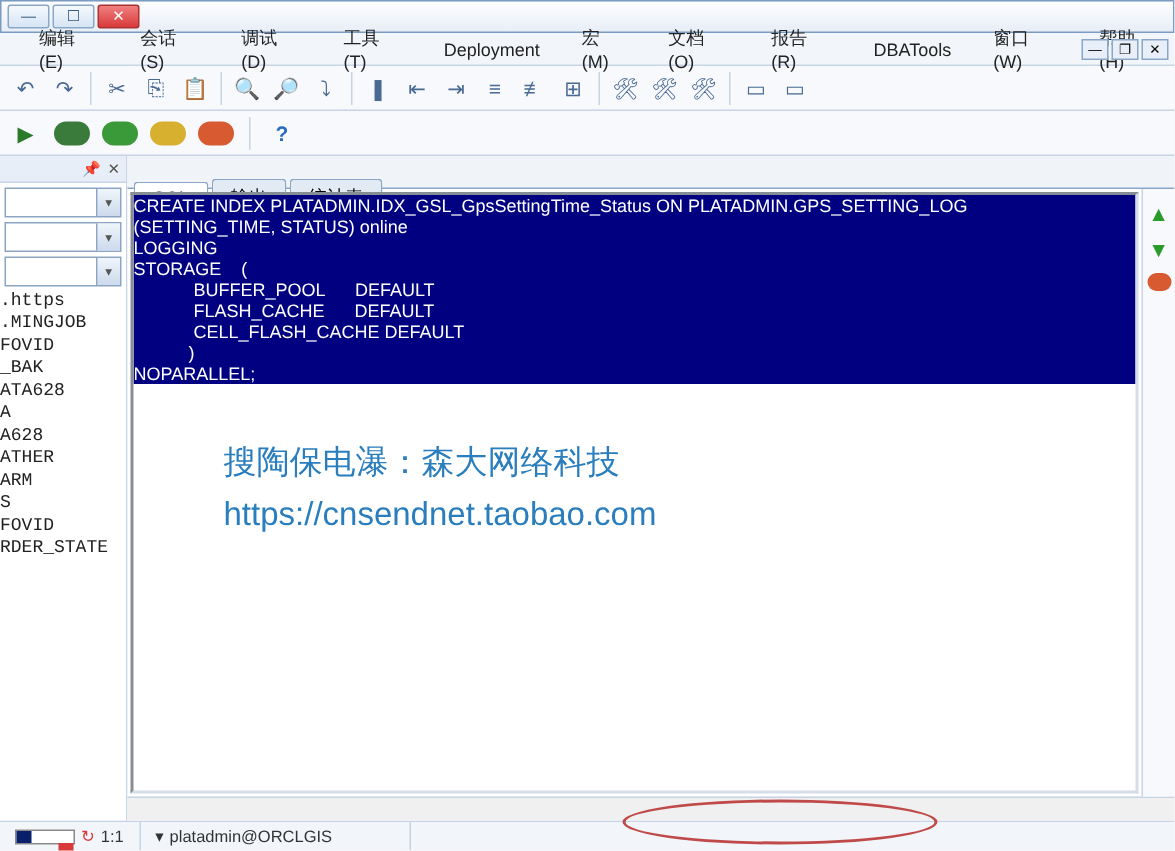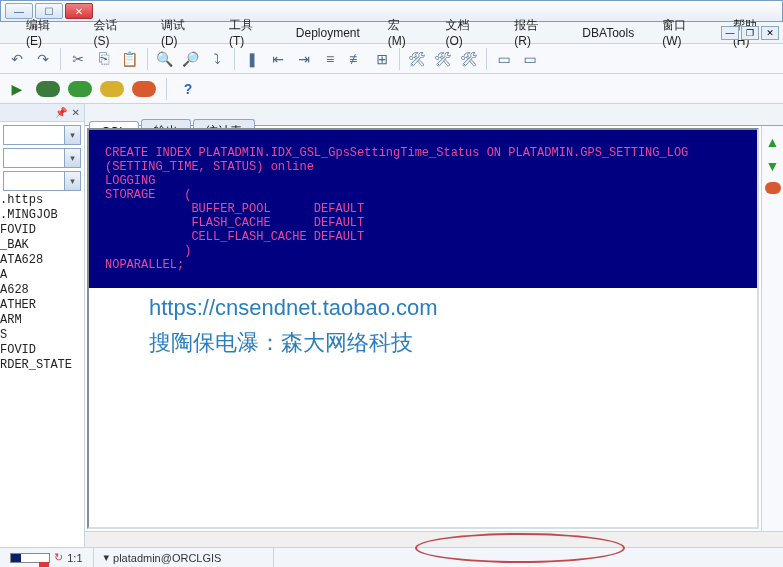--- a/index.html
+++ b/index.html
@@ -25,21 +25,21 @@
 .combo { height: 20px; border: 1px solid #8ca5c3; margin: 3px 3px 0 3px; background: #fff; display: flex; align-items: center; justify-content: flex-end; }
 .combo .arrow { width: 16px; height: 100%; background: linear-gradient(#f0f5fb,#ccdaed); border-left: 1px solid #8ca5c3; display: flex; align-items: center; justify-content: center; font-size: 9px; color: #555; }
 .objlist { flex: 1; overflow: hidden; font-family: "Courier New", monospace; font-size: 12px; padding: 2px 3px 2px 0; color: #222; }
 .objlist div { white-space: pre; overflow: hidden; line-height: 15px; }
 .rightpane { flex: 1; display: flex; flex-direction: column; background: #fff; }
 .tabs { height: 22px; display: flex; align-items: flex-end; border-bottom: 1px solid #8aa7c8; padding-left: 4px; gap: 2px; background: #f0f4f9; }
 .tab { padding: 3px 12px 3px 12px; border: 1px solid #8aa7c8; border-bottom: none; background: #e2eaf4; font-size: 12px; border-radius: 3px 3px 0 0; position: relative; top: 18px; }
 .tab.active { background: #fff; border-bottom: 1px solid #fff; }
 .editor-wrap { flex: 1; display: flex; position: relative; }
 .editor { flex: 1; position: relative; background: #fff; border: 2px inset #d4dde9; margin: 2px; overflow: hidden; }
-.sqlblock { background: #000080; color: #ec4899; font-family: Liberation Mono, monospace; font-size: 12px; line-height: 14px; white-space: pre; padding: 16px; }
+.sqlblock { background: #000080; color: #ffffff; font-family: Liberation Sans, sans-serif; font-size: 12px; line-height: 14px; white-space: pre; padding: 0; }
 .watermark { position: absolute; top: 160px; left: 60px; color: #2a7ebd; font-size: 22px; font-family: "Microsoft YaHei", sans-serif; pointer-events: none; line-height: 1.6; }
 .rgutter { width: 22px; background: #f7f9fc; border-left: 1px solid #c7d4e5; display: flex; flex-direction: column; align-items: center; gap: 8px; padding-top: 8px; }
 .arrowbtn { font-size: 14px; }
 .statusbar { height: 20px; background: #f2f6fb; border-top: 1px solid #c7d4e5; display: flex; align-items: center; font-size: 11px; color: #333; }
 .statcell { padding: 0 10px; border-right: 1px solid #c7d4e5; height: 100%; display: flex; align-items: center; gap: 4px; }
 .prog { width: 40px; height: 10px; border: 1px solid #888; background: #fff; position: relative; }
 .prog .full { width: 10px; height: 100%; background: #08216a; }
 .prog .right { position: absolute; right: 0; width: 10px; height: 100%; background: #d83a3a; }
 .status-oval { position: absolute; border: 2px solid #c04a4a; border-radius: 50%; width: 210px; height: 30px; bottom: 4px; left: 415px; pointer-events: none; }
 .scrollh { height: 16px; background: #f0f0f0; border-top: 1px solid #c7d4e5; }
@@ -164,22 +164,22 @@
         <div class="sqlblock" id="sqlblock">CREATE INDEX PLATADMIN.IDX_GSL_GpsSettingTime_Status ON PLATADMIN.GPS_SETTING_LOG
 (SETTING_TIME, STATUS) online
 LOGGING
 STORAGE    (
             BUFFER_POOL      DEFAULT
             FLASH_CACHE      DEFAULT
             CELL_FLASH_CACHE DEFAULT
            )
 NOPARALLEL;</div>
         <div class="watermark">
+          <div>搜陶保电瀑：森大网络科技</div>
           <div>https://cnsendnet.taobao.com</div>
-          <div>搜陶保电瀑：森大网络科技</div>
         </div>
       </div>
       <div class="rgutter">
         <div class="arrowbtn" style="color:#2a9a2a">▲</div>
         <div class="arrowbtn" style="color:#2a9a2a">▼</div>
         <span class="cylbtn" style="background:#d85a30;width:16px;height:12px;border-radius:6px"></span>
       </div>
     </div>
     <div class="scrollh"></div>
   </div>

